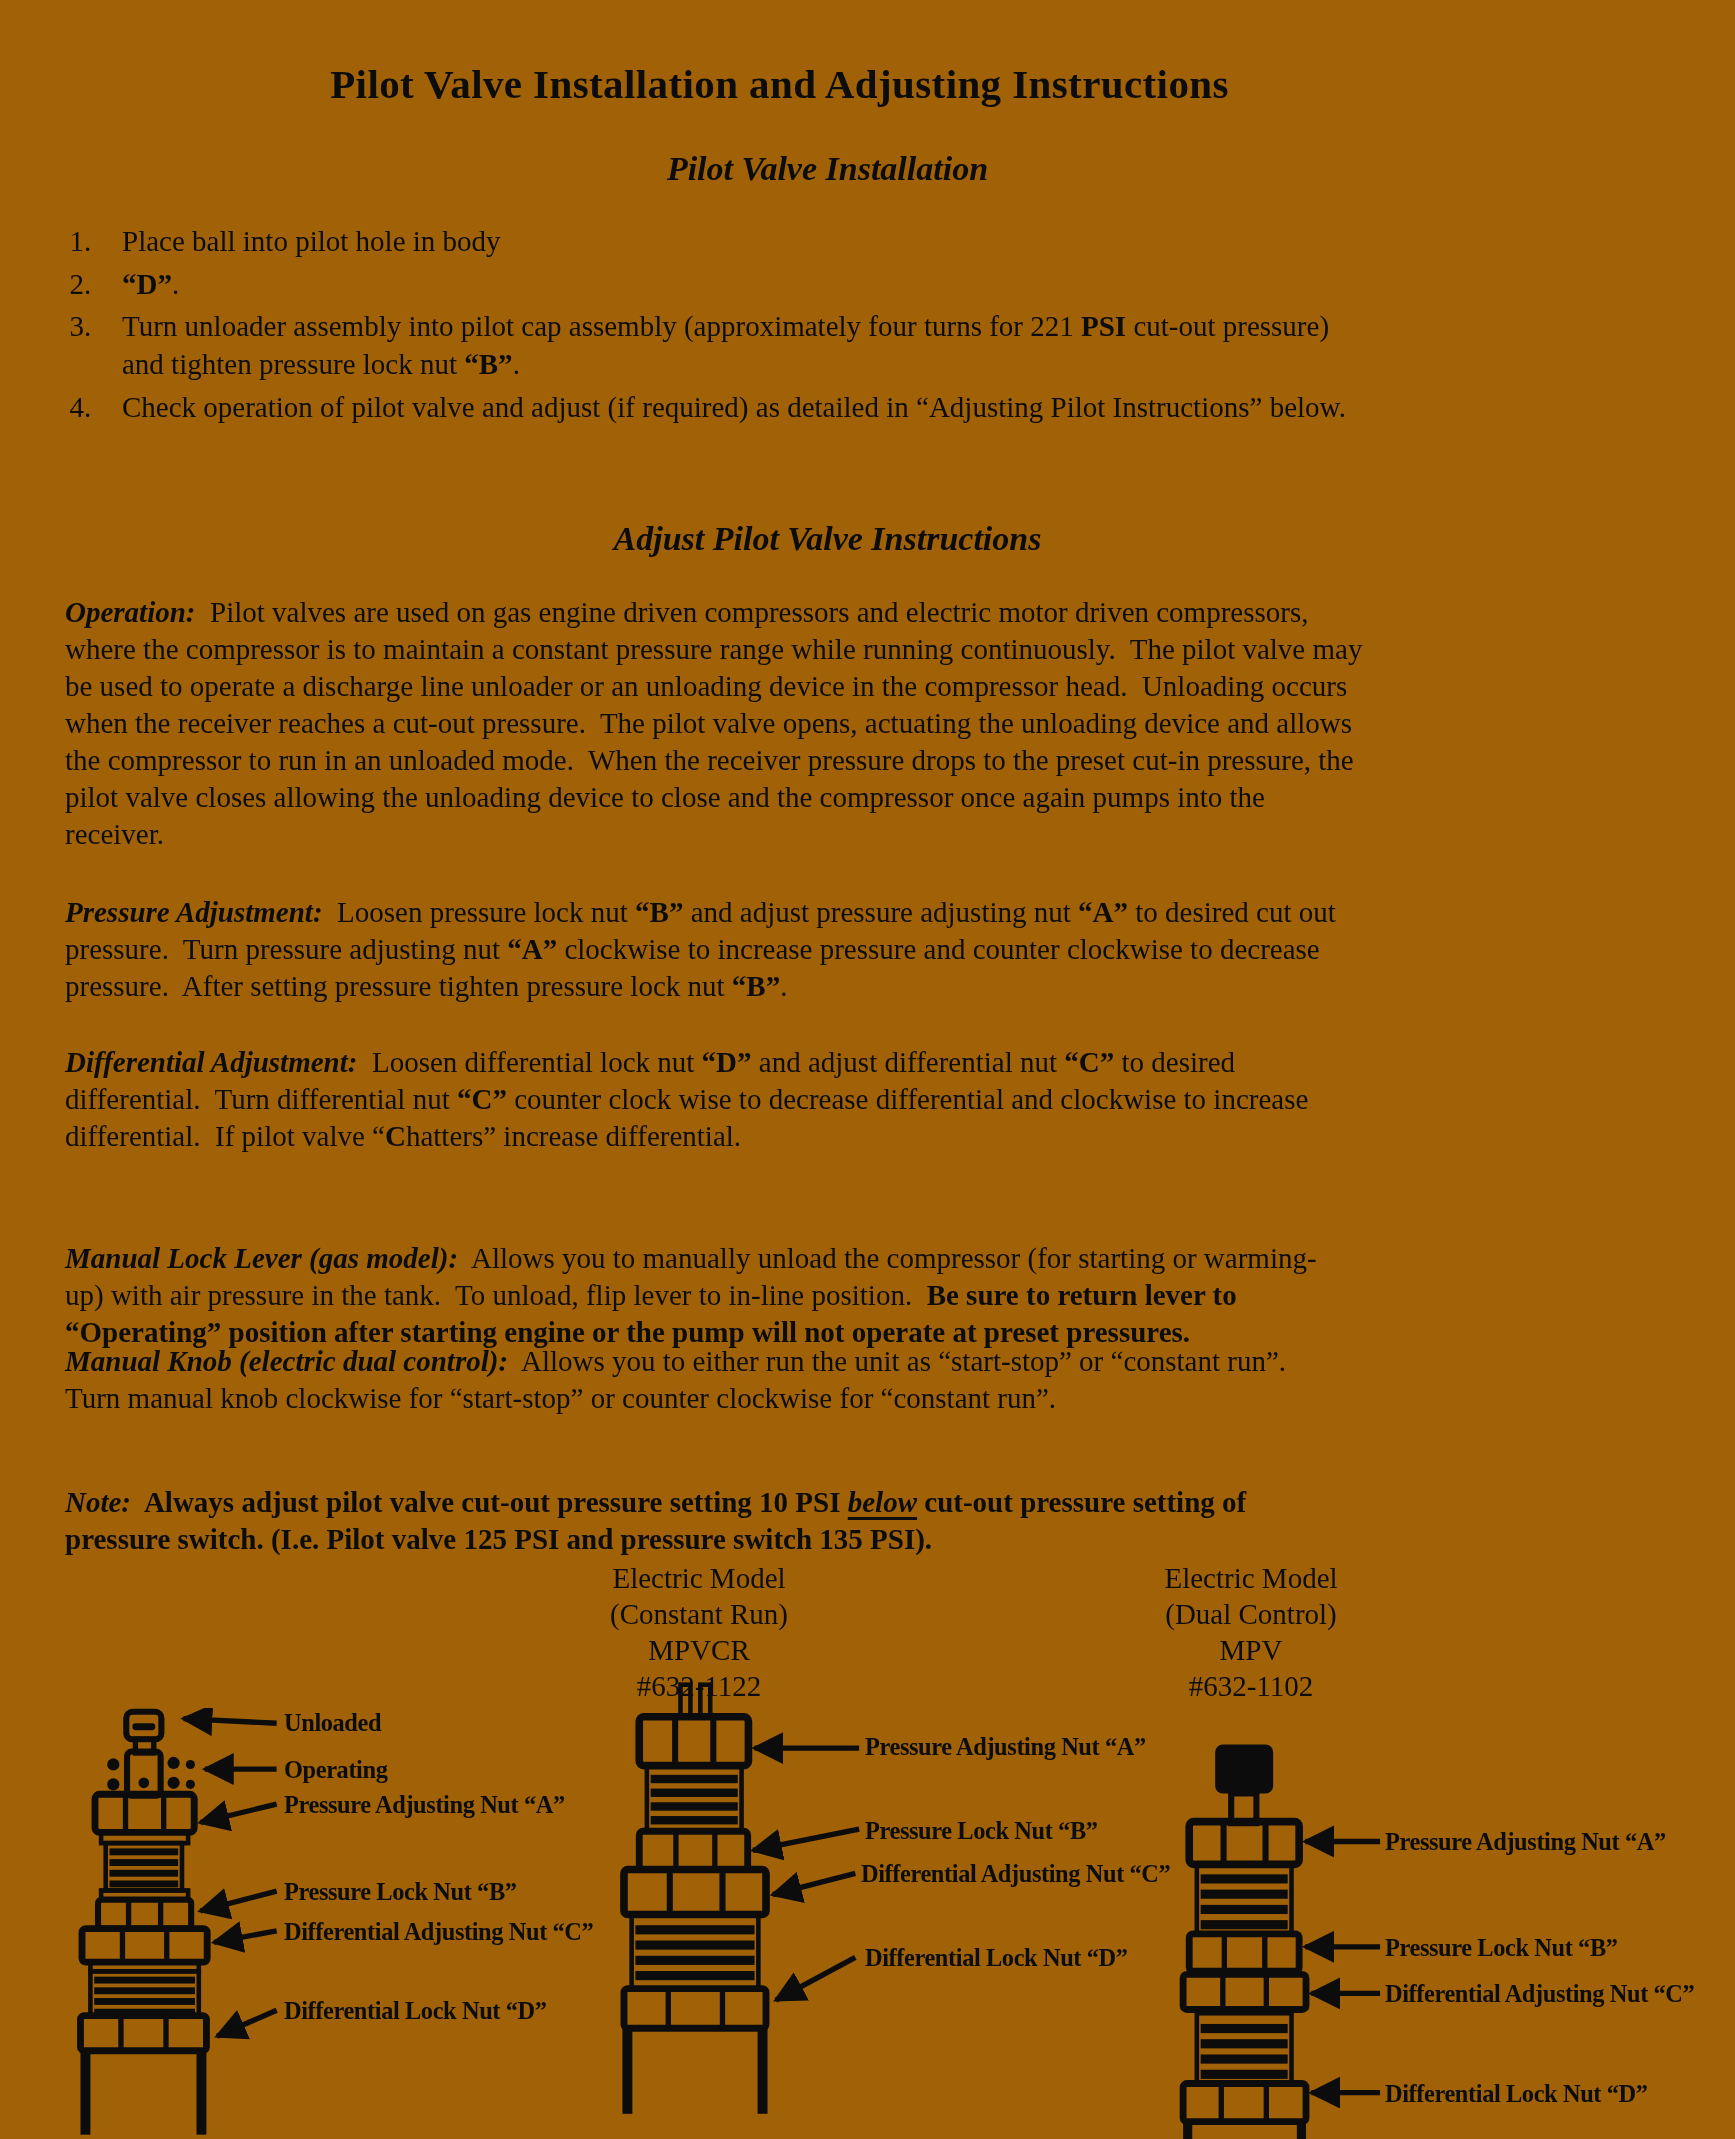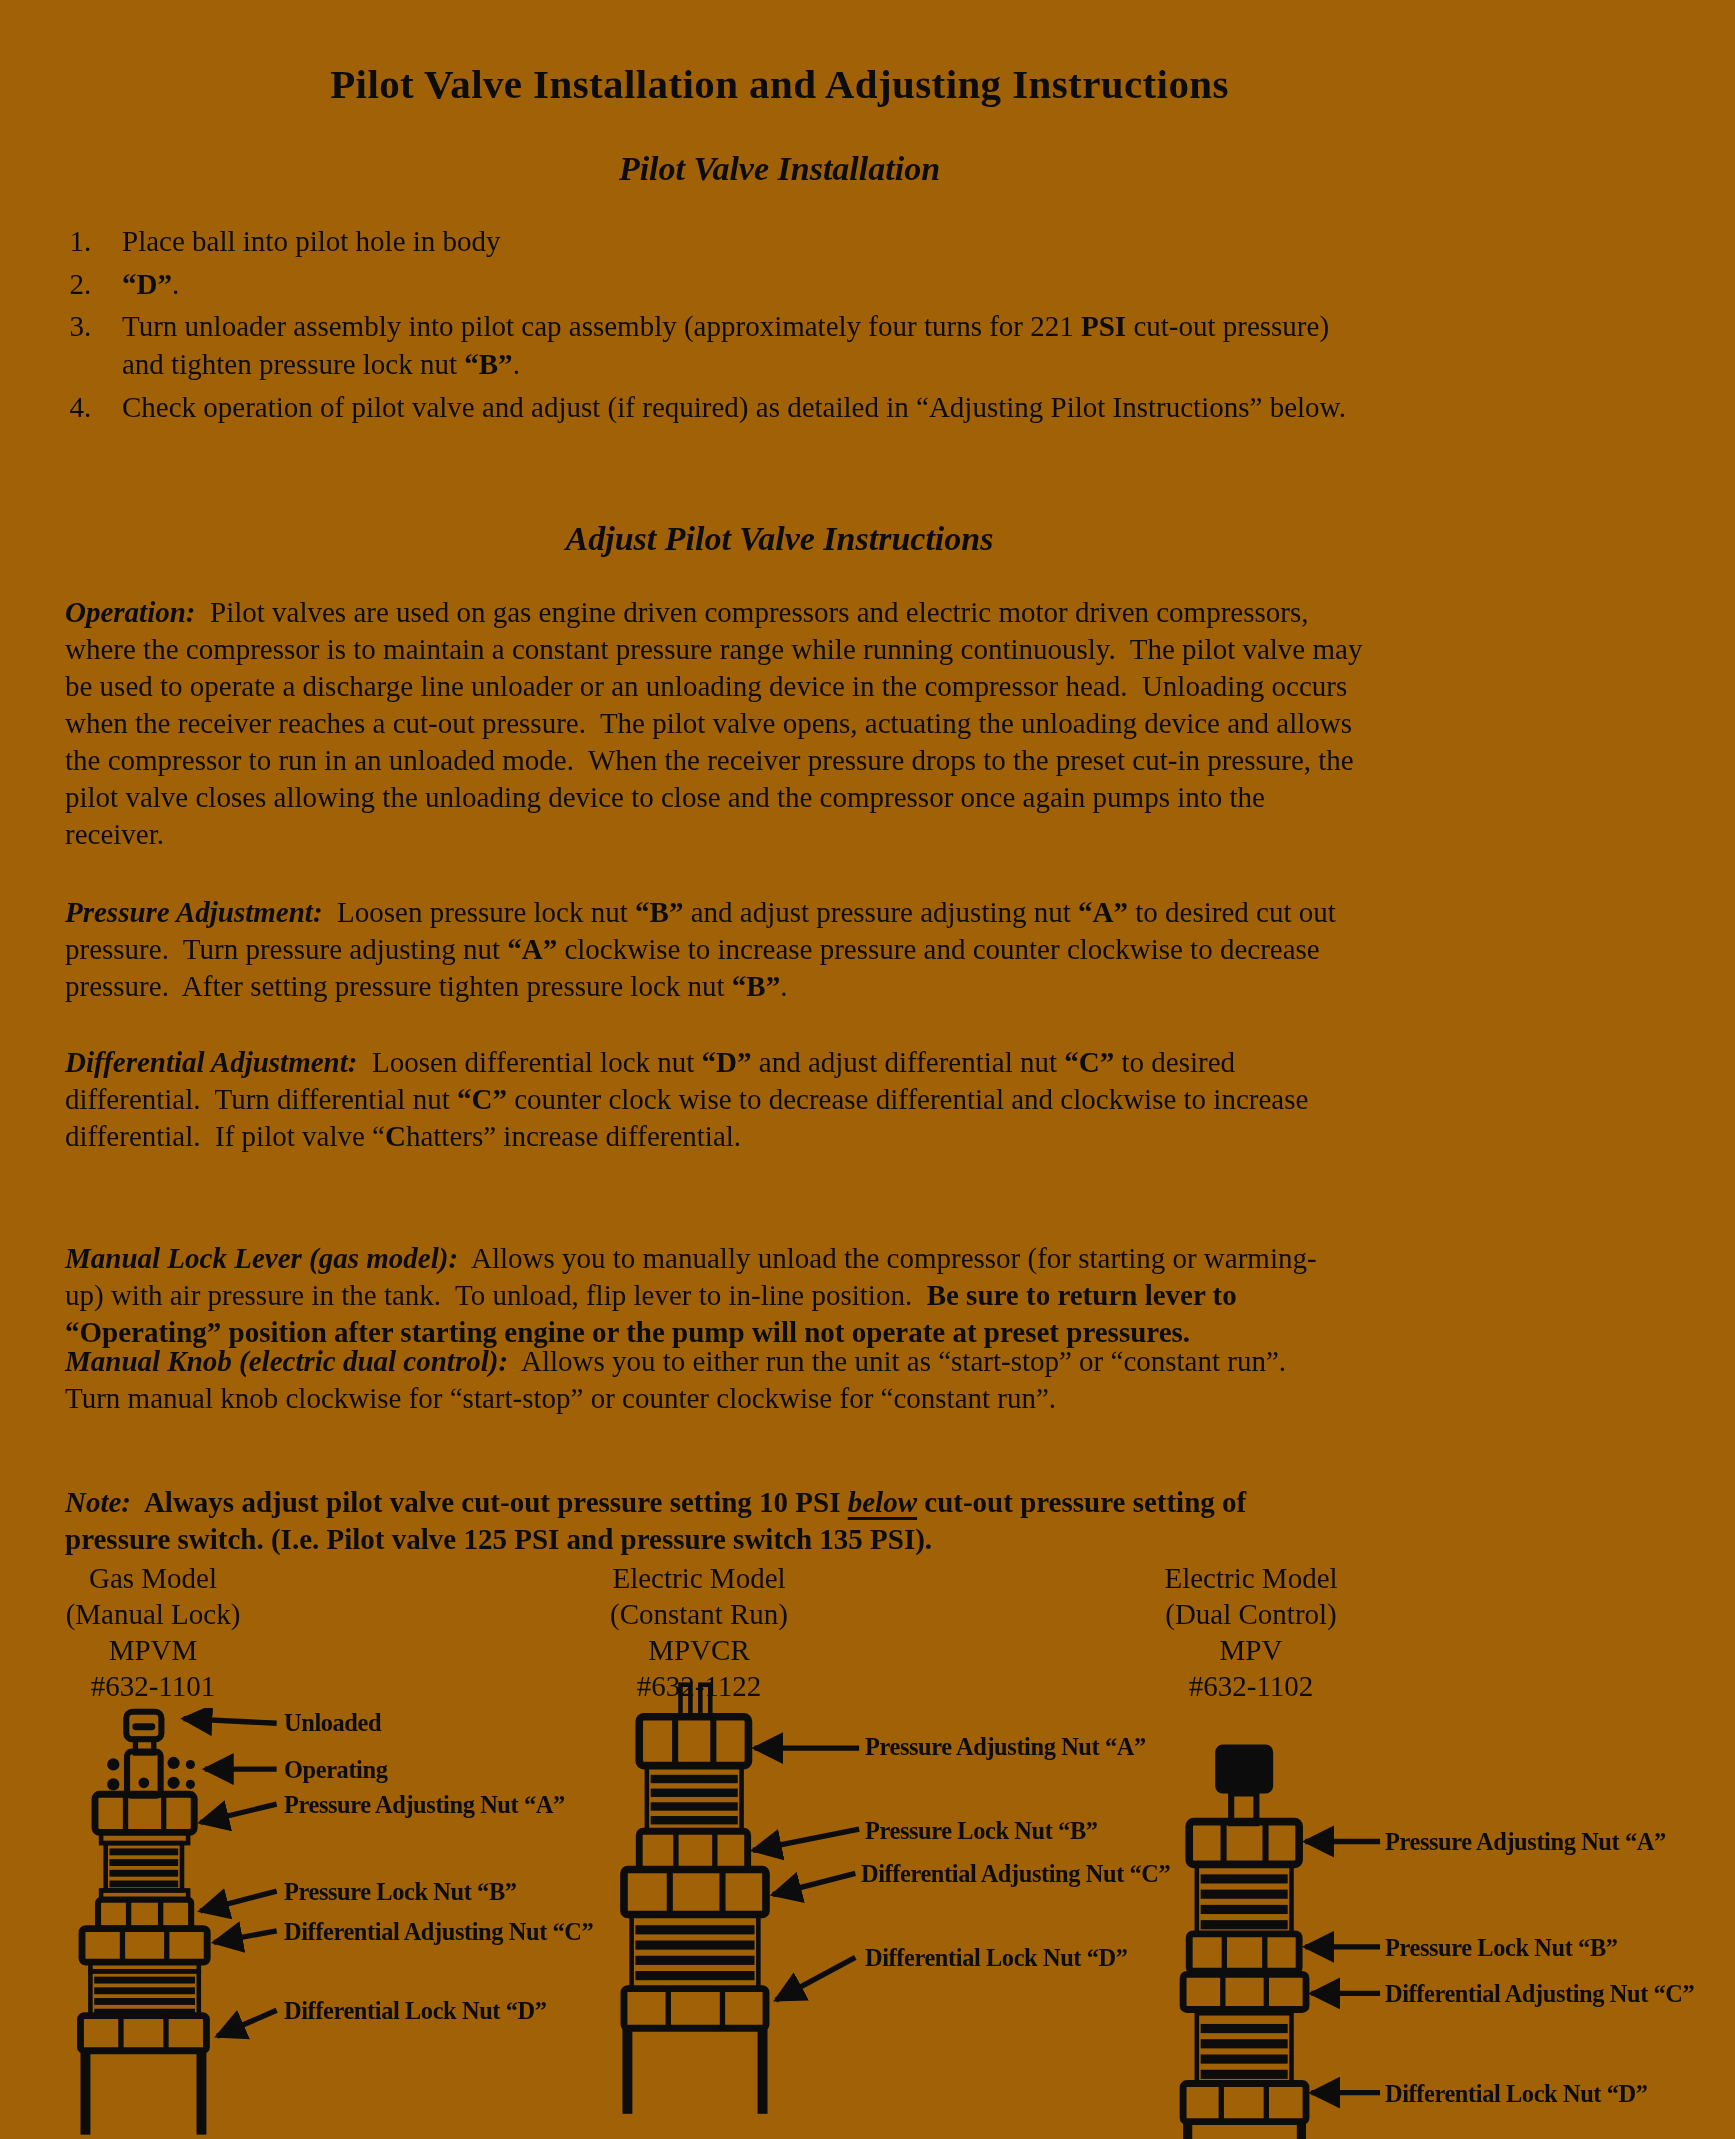--- a/index.html
+++ b/index.html
@@ -2,21 +2,21 @@
 <html style="font-size:12.2px"><head>
 <meta charset="utf-8">
 <style>
   html,body{margin:0;padding:0;background:#8a8a8a;}
   .page{
     position:relative;width:1735px;height:2140px;background:#a16207;
     color:#0c0c0c;font-family:"Liberation Serif",serif;overflow:hidden;
   }
   .center-heading{position:absolute;left:0;width:1559px;text-align:center;white-space:nowrap;}
   .doc-title{top:60px;font-size:41px;font-weight:bold;letter-spacing:0.4px;}
-  .subhead{font-size:34px;font-weight:bold;font-style:italic;}
+  .subhead{font-size:34px;font-weight:bold;font-style:italic;margin-left:48px;}
   .subhead.install{top:150px;}
   .subhead.adjust{top:520px;}
   .steps{position:absolute;left:65px;top:222px;width:1650px;}
   .step{position:relative;padding-left:57px;font-size:29px;line-height:38px;margin-bottom:4.6px;}
   .step .num{position:absolute;left:4.6px;top:0;}
   .step .body{white-space:pre-wrap;display:block;}
   .para{position:absolute;left:65px;width:1665px;font-size:29px;line-height:37px;white-space:pre-wrap;}
   .para.operation{top:594px;}
   .para.pressure{top:894px;}
   .para.differential{top:1044px;}
@@ -82,26 +82,20 @@
 differential.  Turn differential nut </span><span class="seg-b">“C”</span><span class="seg-n"> counter clock wise to decrease differential and clockwise to increase
 differential.  If pilot valve “</span><span class="seg-b">C</span><span class="seg-n">hatters” increase differential.</span></div>
   <div class="para manual-lock"><span class="seg-bi">Manual Lock Lever (gas model):</span><span class="seg-n">  Allows you to manually unload the compressor (for starting or warming-
 up) with air pressure in the tank.  To unload, flip lever to in-line position.  </span><span class="seg-b">Be sure to return lever to
 “Operating” position after starting engine or the pump will not operate at preset pressures.</span></div>
   <div class="para manual-knob"><span class="seg-bi">Manual Knob (electric dual control):</span><span class="seg-n">  Allows you to either run the unit as “start-stop” or “constant run”.
 Turn manual knob clockwise for “start-stop” or counter clockwise for “constant run”.</span></div>
   <div class="para note"><span class="seg-bi">Note:</span><span class="seg-b">  Always adjust pilot valve cut-out pressure setting 10 PSI </span><span class="seg-biu">below</span><span class="seg-b"> cut-out pressure setting of
 pressure switch. (I.e. Pilot valve 125 PSI and pressure switch 135 PSI).</span></div>
 
-  <div class="model-col c1">
-    <div>Gas Model</div>
-    <div>(Manual Lock)</div>
-    <div>MPVM</div>
-    <div>#632-1101</div>
-  </div>
   <div class="model-col c2">
     <div>Electric Model</div>
     <div>(Constant Run)</div>
     <div>MPVCR</div>
     <div>#632-1122</div>
   </div>
   <div class="model-col c3">
     <div>Electric Model</div>
     <div>(Dual Control)</div>
     <div>MPV</div>

